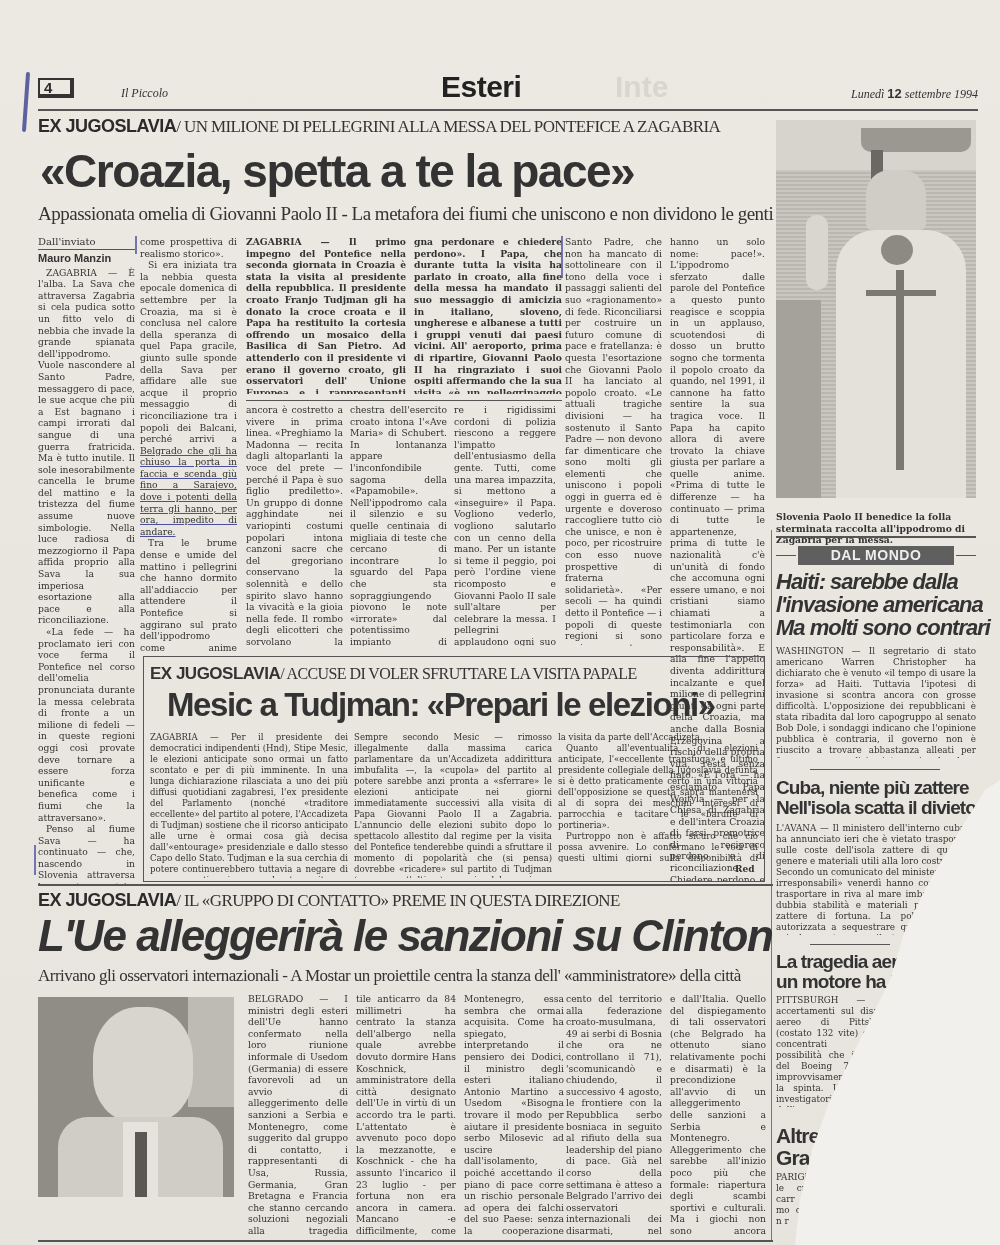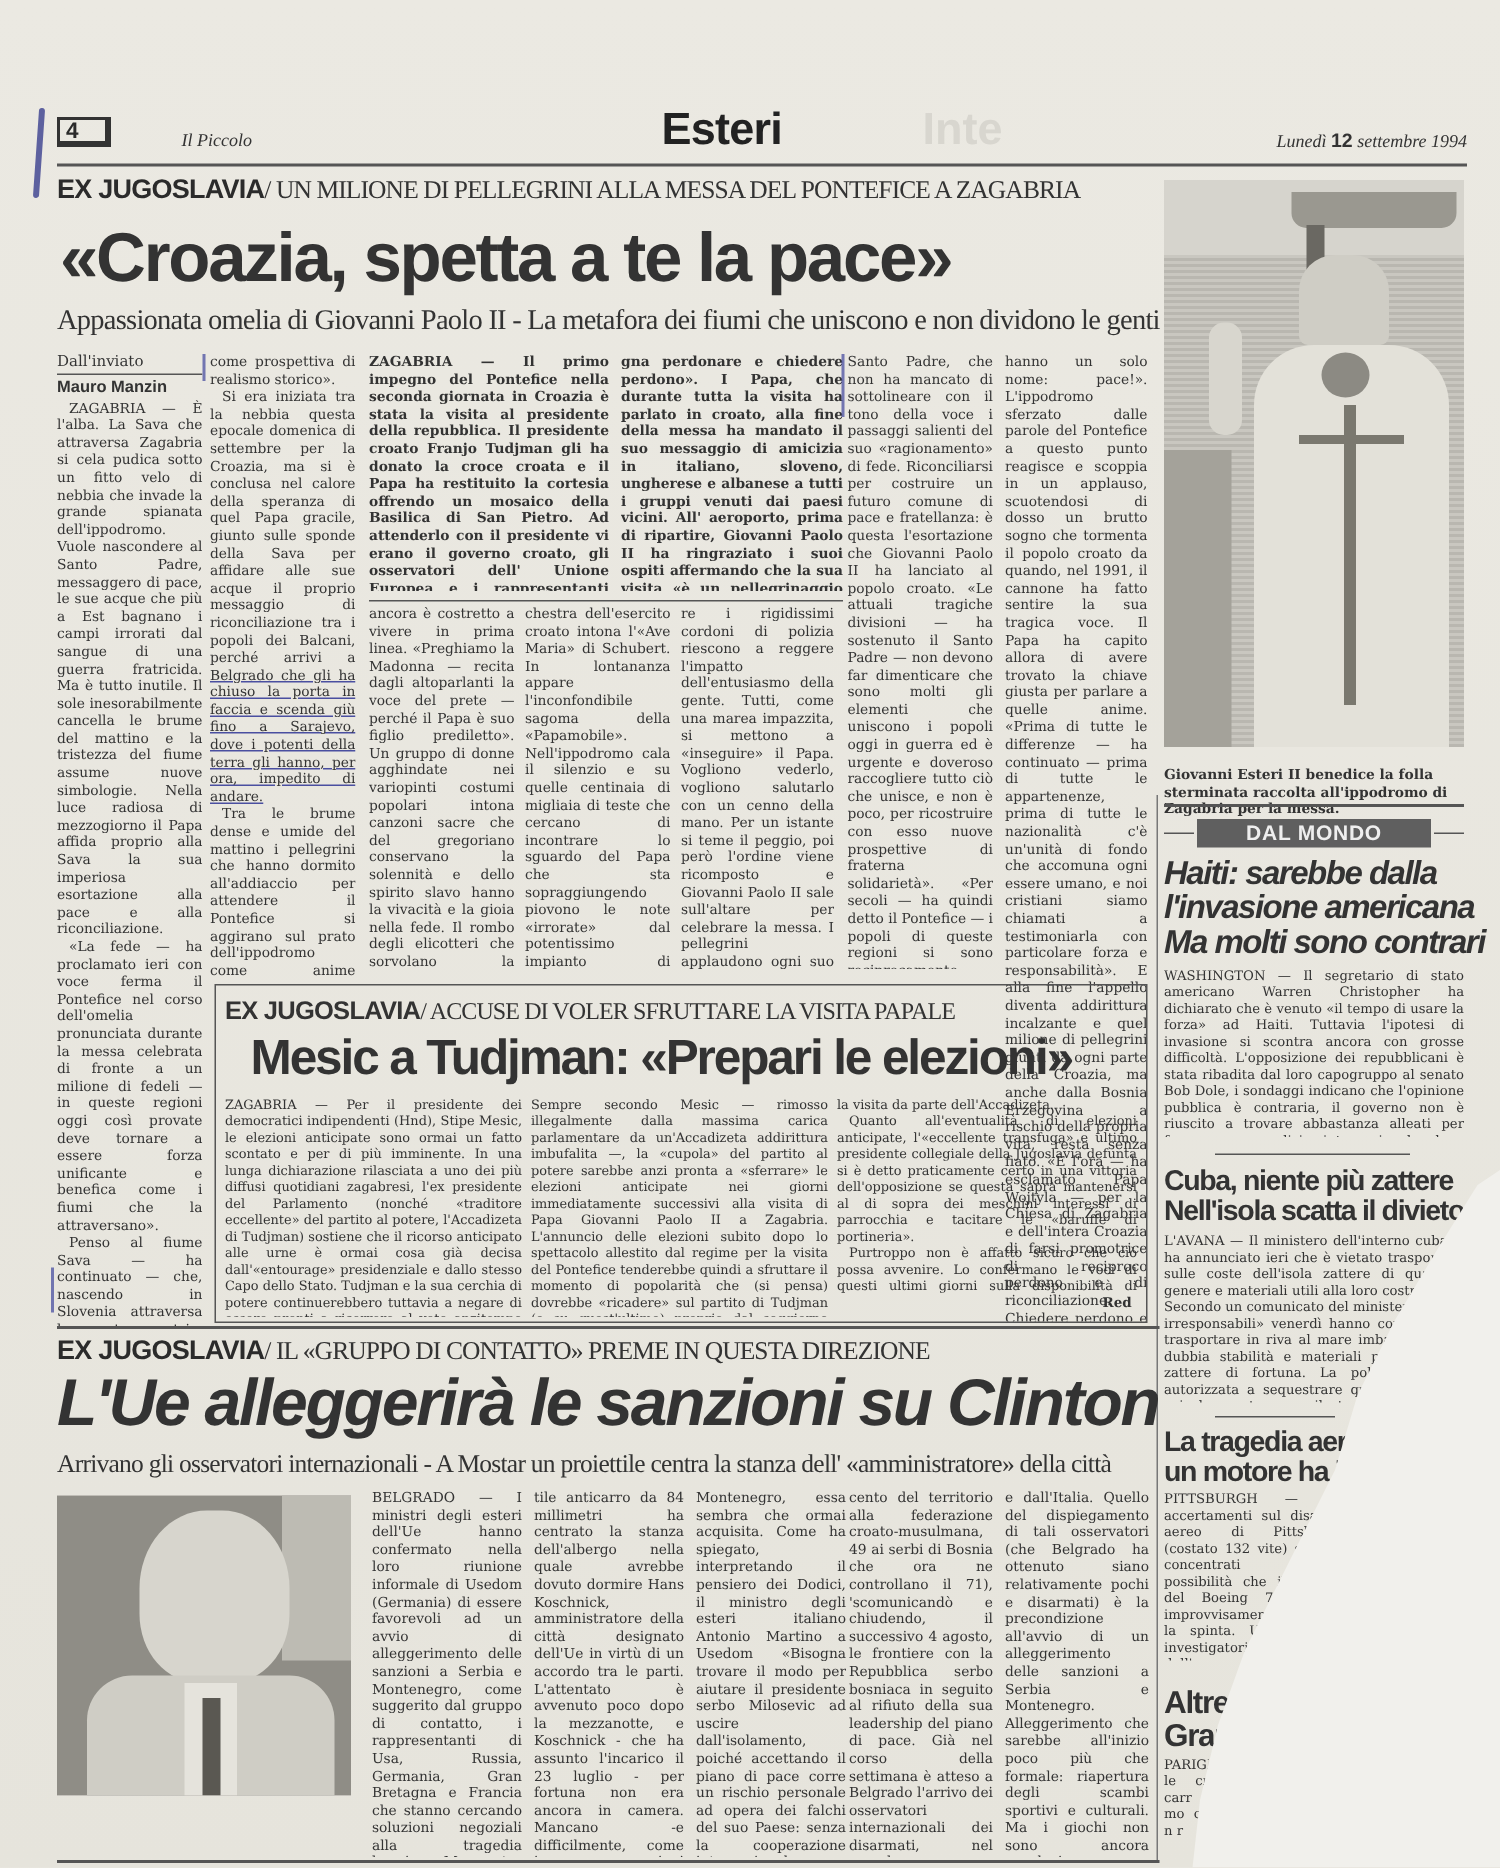--- a/index.html
+++ b/index.html
@@ -120,21 +120,21 @@
     <div class="shape" style="left:85px; top:8px; width:110px; height:24px; background:#9a9890; border-radius:0 0 10px 10px;"></div>
     <div class="shape" style="left:95px; top:30px; width:12px; height:60px; background:#6a6862;"></div>
     <div class="shape" style="left:90px; top:50px; width:60px; height:60px; background:#cfcdc5; border-radius:40% 40% 10% 10%;"></div>
     <div class="shape" style="left:30px; top:95px; width:22px; height:75px; background:#d8d6ce; border-radius:10px;"></div>
     <div class="shape" style="left:60px; top:110px; width:130px; height:268px; background:#e3e1d9; border-radius:40px 40px 0 0;"></div>
     <div class="shape" style="left:105px; top:115px; width:32px; height:30px; background:#8c8a83; border-radius:50%;"></div>
     <div class="shape" style="left:120px; top:150px; width:8px; height:200px; background:#7a786f;"></div>
     <div class="shape" style="left:90px; top:170px; width:70px; height:6px; background:#7a786f;"></div>
     <div class="shape" style="left:0; top:180px; width:45px; height:198px; background:#a4a29a;"></div>
   </div>
-  <div class="caption" style="left:776px; top:511px; width:205px;">Giovanni Esteri II benedice la folla sterminata raccolta all'ippodromo di Zagabria per la messa.</div>
+  <div class="caption" style="left:776px; top:511px; width:205px;">Slovenia Paolo II benedice la folla sterminata raccolta all'ippodromo di Zagabria per la messa.</div>
   <div class="rule-h" style="left:776px; top:536px; width:200px;"></div>
 
   <div class="box" style="left:143px; top:656px; width:622px; height:226px;"></div>
   <div class="box-kicker" style="left:150px; top:664px;">
     <span class="k-strong">EX JUGOSLAVIA</span><span>/ ACCUSE DI VOLER SFRUTTARE LA VISITA PAPALE</span>
   </div>
   <div class="box-headline" style="left:167px; top:688px;">Mesic a Tudjman: «Prepari le elezioni»</div>
   <div class="col" style="left:150px; top:732px; width:198px; height:146px; font-size:8.6px; line-height:11px;">ZAGABRIA — Per il presidente dei democratici indipendenti (Hnd), Stipe Mesic, le elezioni anticipate sono ormai un fatto scontato e per di più imminente. In una lunga dichiarazione rilasciata a uno dei più diffusi quotidiani zagabresi, l'ex presidente del Parlamento (nonché «traditore eccellente» del partito al potere, l'Accadizeta di Tudjman) sostiene che il ricorso anticipato alle urne è ormai cosa già decisa dall'«entourage» presidenziale e dallo stesso Capo dello Stato. Tudjman e la sua cerchia di potere continuerebbero tuttavia a negare di essere pronti a ricorrere al voto anzitempo solo per poter più tranquillamente prepararsi il terreno e cogliere il più possibile di sorpresa, e quindi impreparate, le forze politiche di opposizione.</div>
   <div class="col" style="left:354px; top:732px; width:198px; height:146px; font-size:8.6px; line-height:11px;">Sempre secondo Mesic — rimosso illegalmente dalla massima carica parlamentare da un'Accadizeta addirittura imbufalita —, la «cupola» del partito al potere sarebbe anzi pronta a «sferrare» le elezioni anticipate nei giorni immediatamente successivi alla visita di Papa Giovanni Paolo II a Zagabria. L'annuncio delle elezioni subito dopo lo spettacolo allestito dal regime per la visita del Pontefice tenderebbe quindi a sfruttare il momento di popolarità che (si pensa) dovrebbe «ricadere» sul partito di Tudjman (e su quest'ultimo) proprio dal soggiorno zagabrese di Sua Santità. Anche se questo Mesic non l'ha detto in modo esplicito, proprio da qui la «ritrosia» con cui le forze politiche di opposizione considerano l'arrivo del Pontefice e soprattutto i palesi tentativi di strumentalizzarne</div>
   <div class="col" style="left:558px; top:732px; width:200px; height:130px; font-size:8.6px; line-height:11px;">

